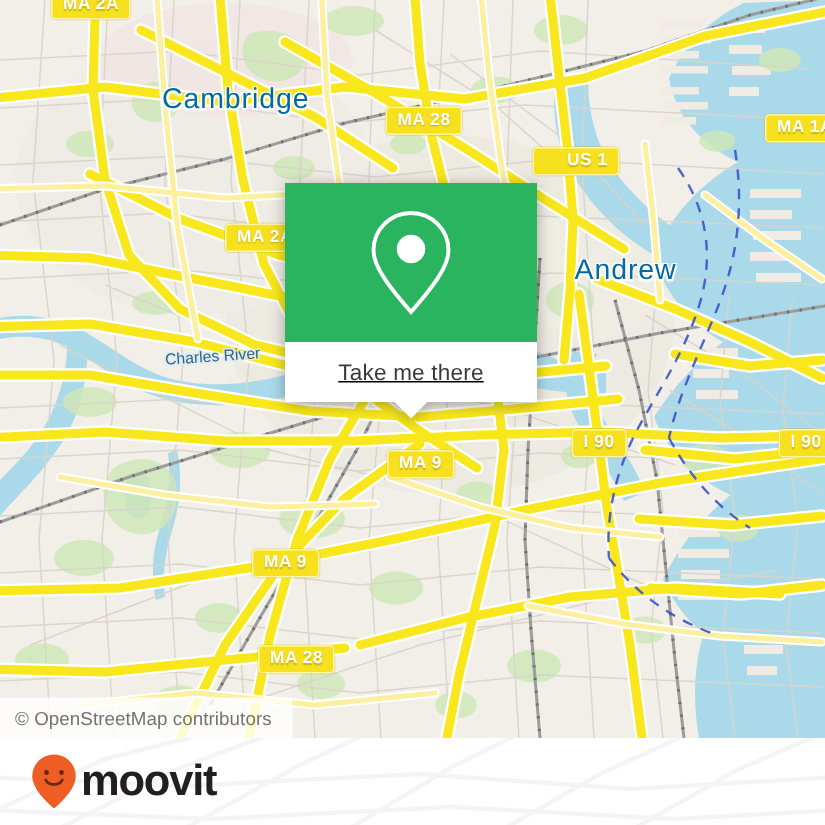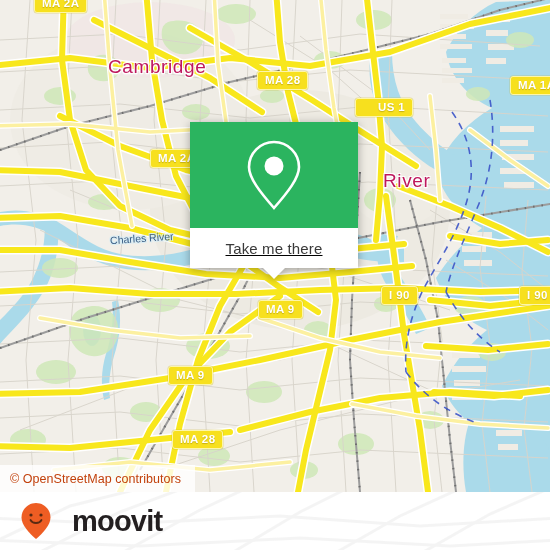--- a/index.html
+++ b/index.html
@@ -38,21 +38,21 @@
       -1px  1px 0 rgba(255,255,255,.9),
        1px -1px 0 rgba(255,255,255,.9),
       -1px -1px 0 rgba(255,255,255,.9),
        0 2px 2px rgba(255,255,255,.8);
     white-space: nowrap;
     pointer-events: none;
   }
   .label-city {
     font-size: 19px;
     letter-spacing: .6px;
-    color: #be185d;
+    color: #0369a1;
   }
   .label-water {
     font-size: 10.5px;
     color: #3a5f86;
     text-shadow:
        1px  1px 0 rgba(214,236,246,.95),
       -1px  1px 0 rgba(214,236,246,.95),
        1px -1px 0 rgba(214,236,246,.95),
       -1px -1px 0 rgba(214,236,246,.95);
   }
@@ -119,21 +119,21 @@
   #attribution {
     position: absolute;
     left: 0;
     top: 465px;
     height: 27px;
     padding: 0 14px 0 10px;
     display: flex;
     align-items: center;
     background: rgba(255,255,255,.80);
     font-size: 12.5px;
-    color: #c2410c;
+    color: #737373;
     letter-spacing: .05px;
   }
 
   
   #footer {
     position: absolute;
     left: 0;
     top: 492px;
     width: 550px;
     height: 58px;
@@ -156,21 +156,21 @@
     box-sizing: border-box;
   }
   #footer-title {
     font-size: 14.5px;
     color: #3c3c3c;
     letter-spacing: .1px;
   }
   #brand {
     display: flex;
     align-items: center;
-    gap: 20px;
+    gap: 2px;
   }
   #brand-text {
     font-size: 29px;
     font-weight: bold;
     color: #231f20;
     letter-spacing: -.8px;
     line-height: 29px;
   }
 </style>
 </head>
@@ -452,21 +452,21 @@
           <path d="M452,112 C472,140 476,172 466,204 C456,236 438,262 424,288 C410,316 404,344 406,372"></path>
           <path d="M490,100 C496,136 492,172 478,206 C466,236 452,264 446,292"></path>
           <path d="M406,372 C424,396 448,412 474,422"></path>
           <path d="M446,292 C460,318 478,338 500,352"></path>
         </g>
 
       </g>
     </svg>
 
     <div class="map-label label-city" style="left:108px; top:56px;">Cambridge</div>
-    <div class="map-label label-city" style="left:383px; top:170px;">River</div>
+    <div class="map-label label-city" style="left:383px; top:170px;">Andrew</div>
     <div class="map-label label-water" style="left:110px; top:232px; transform:rotate(-4deg);">Charles River</div>
 
     <div class="shield" style="left:34px; top:-6px;">MA 2A</div>
     <div class="shield" style="left:150px; top:149px;">MA 2A</div>
     <div class="shield" style="left:257px; top:71px;">MA 28</div>
     <div class="shield" style="left:355px; top:98px;padding-left:22px;">US 1</div>
     <div class="shield" style="left:510px; top:76px;">MA 1A</div>
     <div class="shield" style="left:381px; top:286px;">I 90</div>
     <div class="shield" style="left:519px; top:286px;">I 90</div>
     <div class="shield" style="left:258px; top:300px;">MA 9</div>

